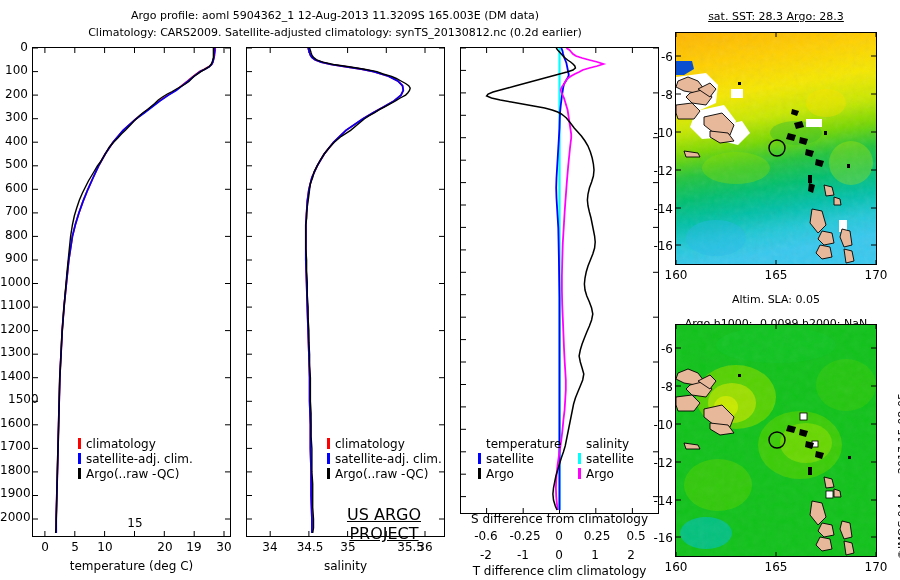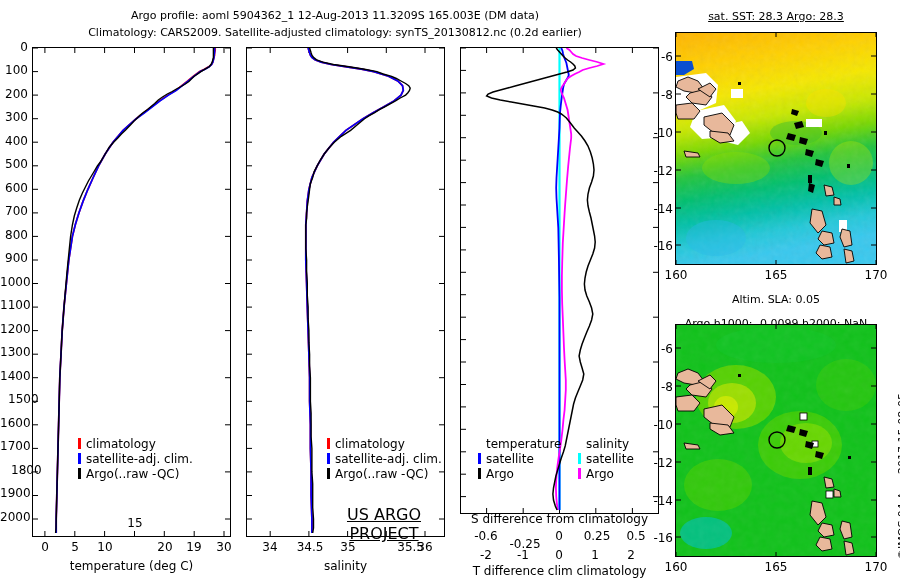--- a/index.html
+++ b/index.html
@@ -93,21 +93,21 @@
 <div class="abs ytick" style="left:0;top:228px;width:28px;">800</div>
 <div class="abs ytick" style="left:0;top:251px;width:28px;">900</div>
 <div class="abs ytick" style="left:0;top:275px;width:28px;">1000</div>
 <div class="abs ytick" style="left:0;top:298px;width:28px;">1100</div>
 <div class="abs ytick" style="left:0;top:322px;width:28px;">1200</div>
 <div class="abs ytick" style="left:0;top:345px;width:28px;">1300</div>
 <div class="abs ytick" style="left:0;top:369px;width:28px;">1400</div>
 <div class="abs ytick" style="left:0;top:392px;width:28px;padding-left:8px;">1500</div>
 <div class="abs ytick" style="left:0;top:416px;width:28px;">1600</div>
 <div class="abs ytick" style="left:0;top:439px;width:28px;">1700</div>
-<div class="abs ytick" style="left:11px;top:463px;width:24px;">1800</div>
+<div class="abs ytick" style="left:0;top:463px;width:24px;">1800</div>
 <div class="abs ytick" style="left:0;top:486px;width:28px;">1900</div>
 <div class="abs ytick" style="left:0;top:510px;width:28px;">2000</div>
 
 <div class="abs tick" style="left:36px;top:540px;width:18px;text-align:center;">0</div>
 <div class="abs tick" style="left:66px;top:540px;width:18px;text-align:center;">5</div>
 <div class="abs tick" style="left:93px;top:540px;width:24px;text-align:center;">10</div>
 <div class="abs tick" style="left:123px;top:516px;width:24px;text-align:center;">15</div>
 <div class="abs tick" style="left:153px;top:540px;width:24px;text-align:center;">20</div>
 <div class="abs tick" style="left:182px;top:540px;width:24px;text-align:center;">19</div>
 <div class="abs tick" style="left:212px;top:540px;width:24px;text-align:center;">30</div>
@@ -241,21 +241,21 @@
 
   <polyline fill="none" stroke="#0000ff" stroke-width="1.8" points="100.3,0 101.5,3 102.1,6 103.0,9 104.2,12 105.4,15 106.0,18 106.6,21 107.2,24 107.8,27 106.6,30 104.8,33 103.0,36 102.1,40 101.5,44 100.9,48 100.3,53 99.7,58 99.1,64 98.8,70 98.5,80 97.9,90 97.3,100 96.7,110 96.1,120 95.5,130 95.2,140 95.5,150 96.1,160 96.7,170 97.3,180 97.6,195 97.9,210 98.2,230 98.5,250 98.5,290 98.5,330 98.5,370 98.5,410 98.5,440 98.5,462"></polyline>
 
   <polyline fill="none" stroke="#ff00ff" stroke-width="1.8" points="105.4,0 108.4,2 110.2,4 112.0,6 115.0,8 121.1,10 128.4,12 136.3,14 142.4,16 136.3,18 128.4,20 121.7,22 118.1,24 113.8,26 110.2,28 107.2,30 105.4,32 104.2,34 103.0,36 101.5,38 100.3,40 99.7,42 100.3,44 101.5,47 103.0,50 104.2,54 105.4,58 106.6,62 107.2,66 107.8,70 108.4,74 109.0,78 109.6,82 110.2,86 110.2,90 109.6,95 109.0,100 108.4,106 107.8,112 107.2,118 106.6,125 106.0,132 105.4,140 104.8,148 104.2,156 103.6,165 103.0,175 102.4,185 101.8,195 101.5,205 101.2,215 100.9,228 100.9,242 101.2,256 101.8,270 102.4,285 103.0,300 103.6,312 104.2,322 104.8,332 104.8,342 104.2,352 103.6,362 102.4,372 101.5,382 100.3,392 99.1,400 97.9,408 96.7,416 95.8,424 95.2,432 94.9,440 95.2,448 95.8,455 96.7,462"></polyline>
 
   <polyline fill="none" stroke="#000000" stroke-width="1.5" points="95.2,0 96.7,2 98.5,4 100.3,6 102.1,8 104.2,10 106.6,12 109.6,14 112.0,16 113.8,18 114.4,20 112.0,22 106.0,24 98.5,26 91.1,28 83.7,30 76.3,32 68.9,34 61.5,36 54.1,38 46.7,40 39.3,42 32.0,44 27.1,46 25.6,48 30.5,50 39.3,52 50.4,54 61.5,56 72.6,58 83.7,60 91.1,62 96.7,64 100.3,66 103.0,68 105.4,70 107.8,73 110.2,76 113.2,80 116.8,84 120.4,88 124.0,93 127.0,98 129.4,104 131.2,110 132.4,116 133.0,122 132.4,128 130.6,134 128.4,140 127.0,146 126.4,152 127.0,158 128.4,164 130.0,170 131.2,176 132.4,182 133.6,188 134.2,194 133.6,200 131.8,206 129.4,212 127.0,218 125.2,224 124.0,230 123.4,236 124.0,242 125.8,248 128.4,254 130.6,260 131.8,266 130.6,272 128.4,278 125.8,284 123.4,290 121.1,296 119.3,302 118.1,308 119.3,314 121.1,320 122.8,326 121.7,332 119.3,338 116.8,344 114.4,350 112.6,356 111.4,362 110.2,368 109.0,374 107.8,380 106.6,386 105.4,392 104.2,398 102.4,404 100.3,410 98.5,416 96.7,422 94.9,428 93.7,434 92.5,440 91.9,446 92.5,452 94.3,458 96.1,462"></polyline>
 </svg>
 
 <div class="abs axlab" style="left:460px;top:512px;width:199px;">S difference from climatology</div>
 <div class="abs tick" style="left:466px;top:529px;width:40px;text-align:center;">-0.6</div>
-<div class="abs tick" style="left:500px;top:529px;width:50px;text-align:center;margin-top:8px;">-0.25</div>
+<div class="abs tick" style="left:500px;top:529px;width:50px;text-align:center;">-0.25</div>
 <div class="abs tick" style="left:550px;top:529px;width:18px;text-align:center;">0</div>
 <div class="abs tick" style="left:575px;top:529px;width:44px;text-align:center;">0.25</div>
 <div class="abs tick" style="left:620px;top:529px;width:32px;text-align:center;">0.5</div>
 <div class="abs tick" style="left:476px;top:548px;width:20px;text-align:center;">-2</div>
 <div class="abs tick" style="left:513px;top:548px;width:20px;text-align:center;">-1</div>
 <div class="abs tick" style="left:550px;top:548px;width:18px;text-align:center;">0</div>
 <div class="abs tick" style="left:586px;top:548px;width:18px;text-align:center;">1</div>
 <div class="abs tick" style="left:622px;top:548px;width:18px;text-align:center;">2</div>
 <div class="abs axlab" style="left:460px;top:564px;width:199px;">T difference clim climatology</div>
 

